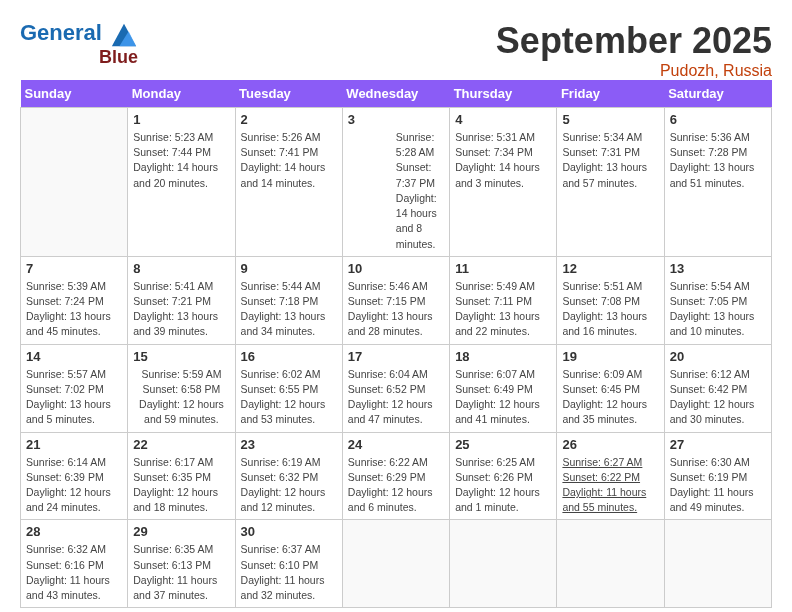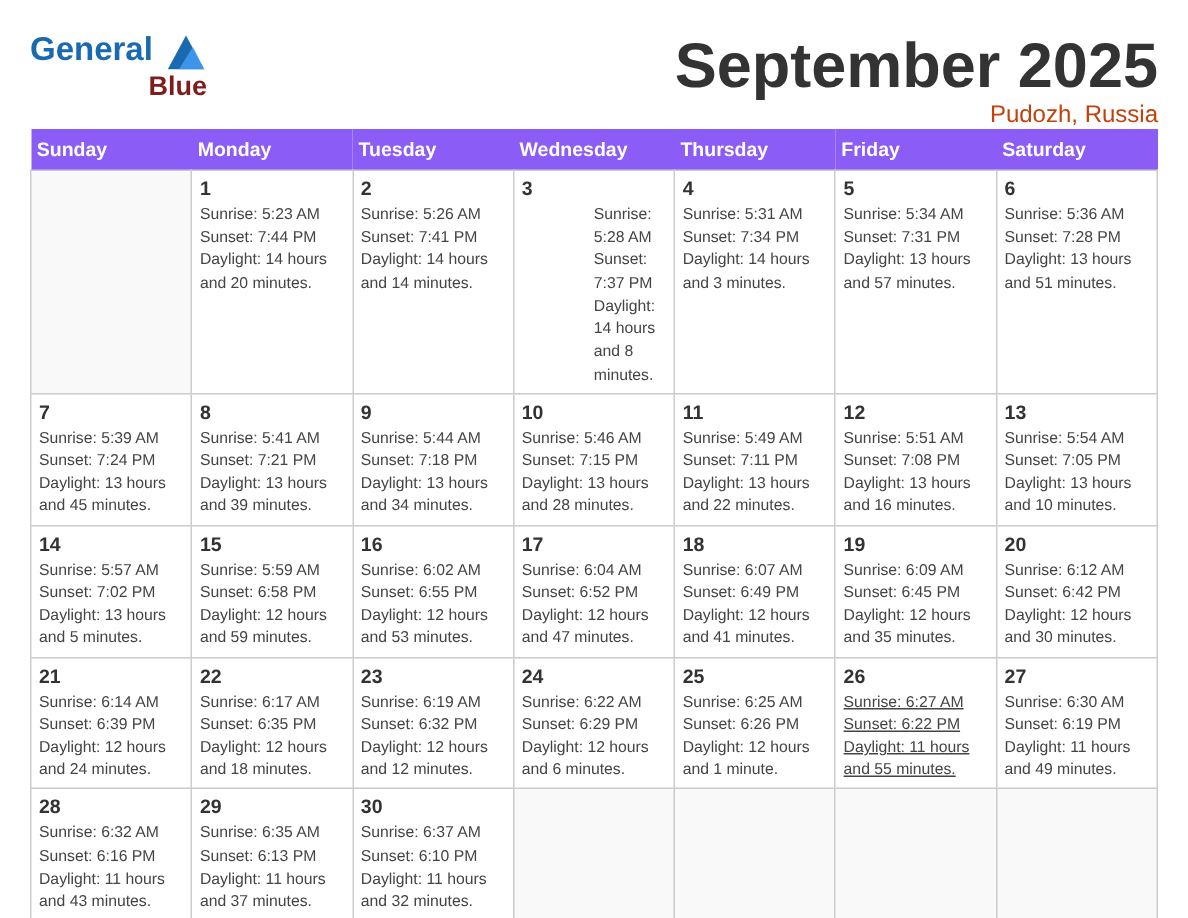--- a/index.html
+++ b/index.html
@@ -31,21 +31,21 @@
     }
     .logo-icon {
       width: 28px;
       height: 28px;
       margin-left: 2px;
     }
     .month-title {
       text-align: right;
     }
     .month-title h1 {
-      font-size: 42px;
+      font-size: 36px;
       font-weight: bold;
       color: #333;
     }
     .month-title h2 {
       font-size: 16px;
       font-weight: normal;
       color: #c2410c;
     }
     table {
       width: 100%;
@@ -223,21 +223,21 @@
       <tr class="week-row">
         <td>
           <span class="day-number">14</span>
           <div class="day-info" style="white-space: pre-line;">Sunrise: 5:57 AM
 Sunset: 7:02 PM
 Daylight: 13 hours
 and 5 minutes.</div>
         </td>
         <td>
           <span class="day-number">15</span>
-          <div class="day-info" style="white-space: pre-line;">Sunrise: 5:59 AM
+          <div class="day-info" style="white-space: pre-line; text-align: center;">Sunrise: 5:59 AM
 Sunset: 6:58 PM
 Daylight: 12 hours
 and 59 minutes.</div>
         </td>
         <td>
           <span class="day-number">16</span>
           <div class="day-info" style="white-space: pre-line;">Sunrise: 6:02 AM
 Sunset: 6:55 PM
 Daylight: 12 hours
 and 53 minutes.</div>

